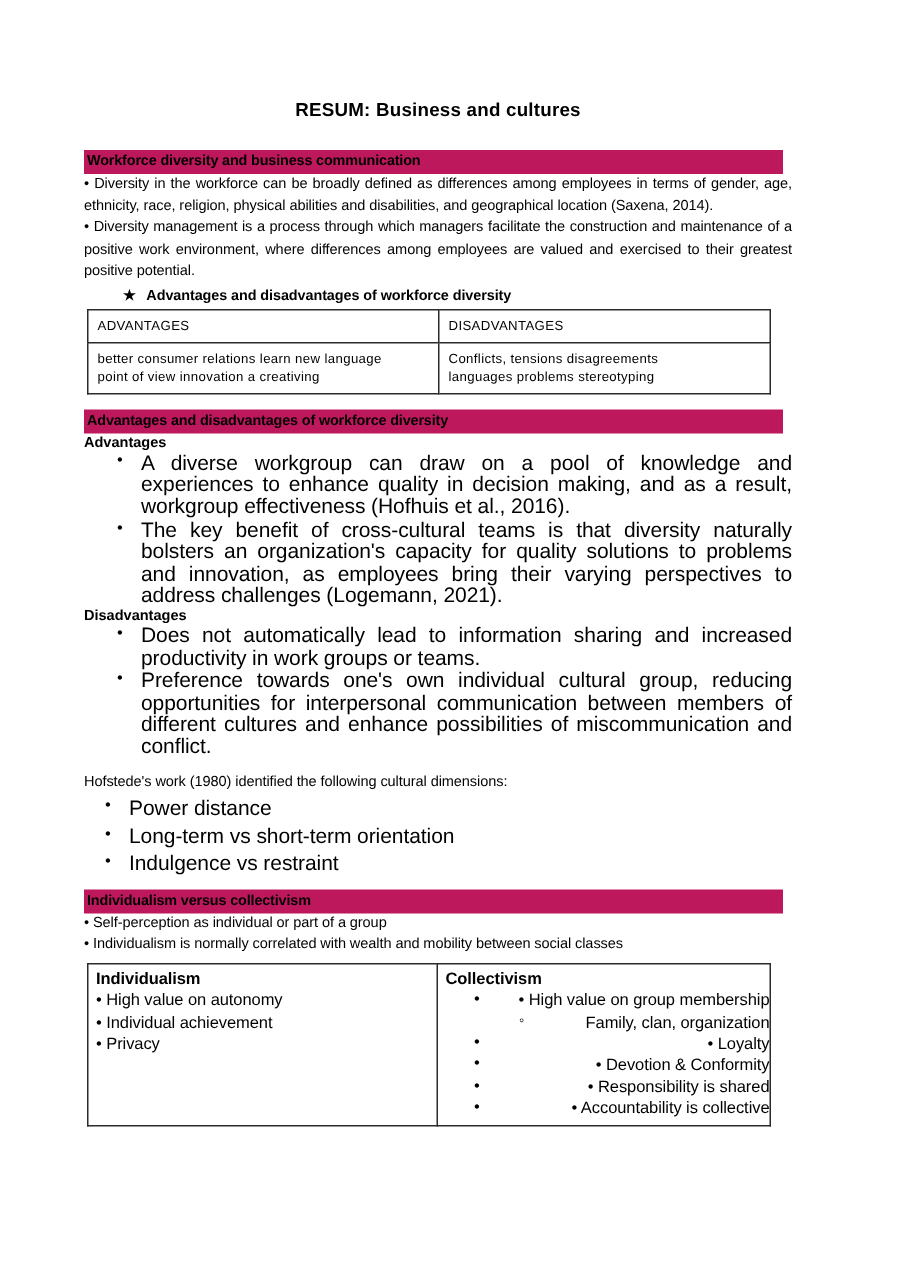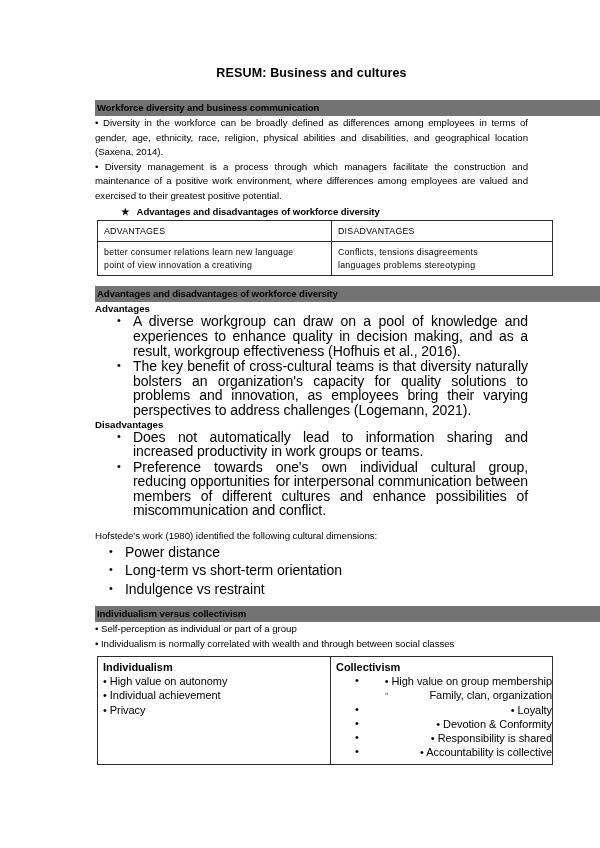--- a/index.html
+++ b/index.html
@@ -13,40 +13,40 @@
     font-family: "Liberation Sans", sans-serif;
     color: #000000;
     overflow: hidden;
   }
   .page {
     position: relative;
     width: 600px;
     height: 848px;
     background: #ffffff;
     box-sizing: border-box;
-    padding: 0 72px 0 95px;
+    padding: 0 72px 0 56px;
     border-radius: 13px;
   }
   .doc-title {
     text-align: center;
     font-size: 12.5px;
     font-weight: bold;
     letter-spacing: 0.15px;
     padding-top: 66px;
     margin: 0 0 20px 0;
   }
   .hl-heading {
-    background: #737373;
+    background: #be185d;
     font-weight: bold;
     font-size: 9.6px;
     letter-spacing: -0.1px;
     line-height: 14px;
     margin: 0;
     padding: 1px 0 1px 2px;
-    width: 517px;
+    width: 466px;
     box-sizing: border-box;
   }
   .para-dot {
     font-size: 9.7px;
     line-height: 14.6px;
     text-align: justify;
     margin: 0;
     letter-spacing: -0.05px;
     text-indent: 0;
   }
@@ -237,21 +237,21 @@
         <li>Long-term vs short-term orientation</li>
         <li>Indulgence vs restraint</li>
       </ul>
     </div>
   </div>
 
   <div class="spacer-6"></div>
 
   <div class="hl-heading">Individualism versus collectivism</div>
   <p class="plain-line">• Self-perception as individual or part of a group</p>
-  <p class="plain-line">• Individualism is normally correlated with wealth and through between social classes</p>
+  <p class="plain-line">• Individualism is normally correlated with wealth and mobility between social classes</p>
 
   <table class="grid2">
     <tbody>
         <tr>
       <td class="col-a">
         <span class="cell-head">Individualism</span>
         <span class="dot-item">• High value on autonomy</span>
         <span class="dot-item">• Individual achievement</span>
         <span class="dot-item">• Privacy</span>
       </td>

